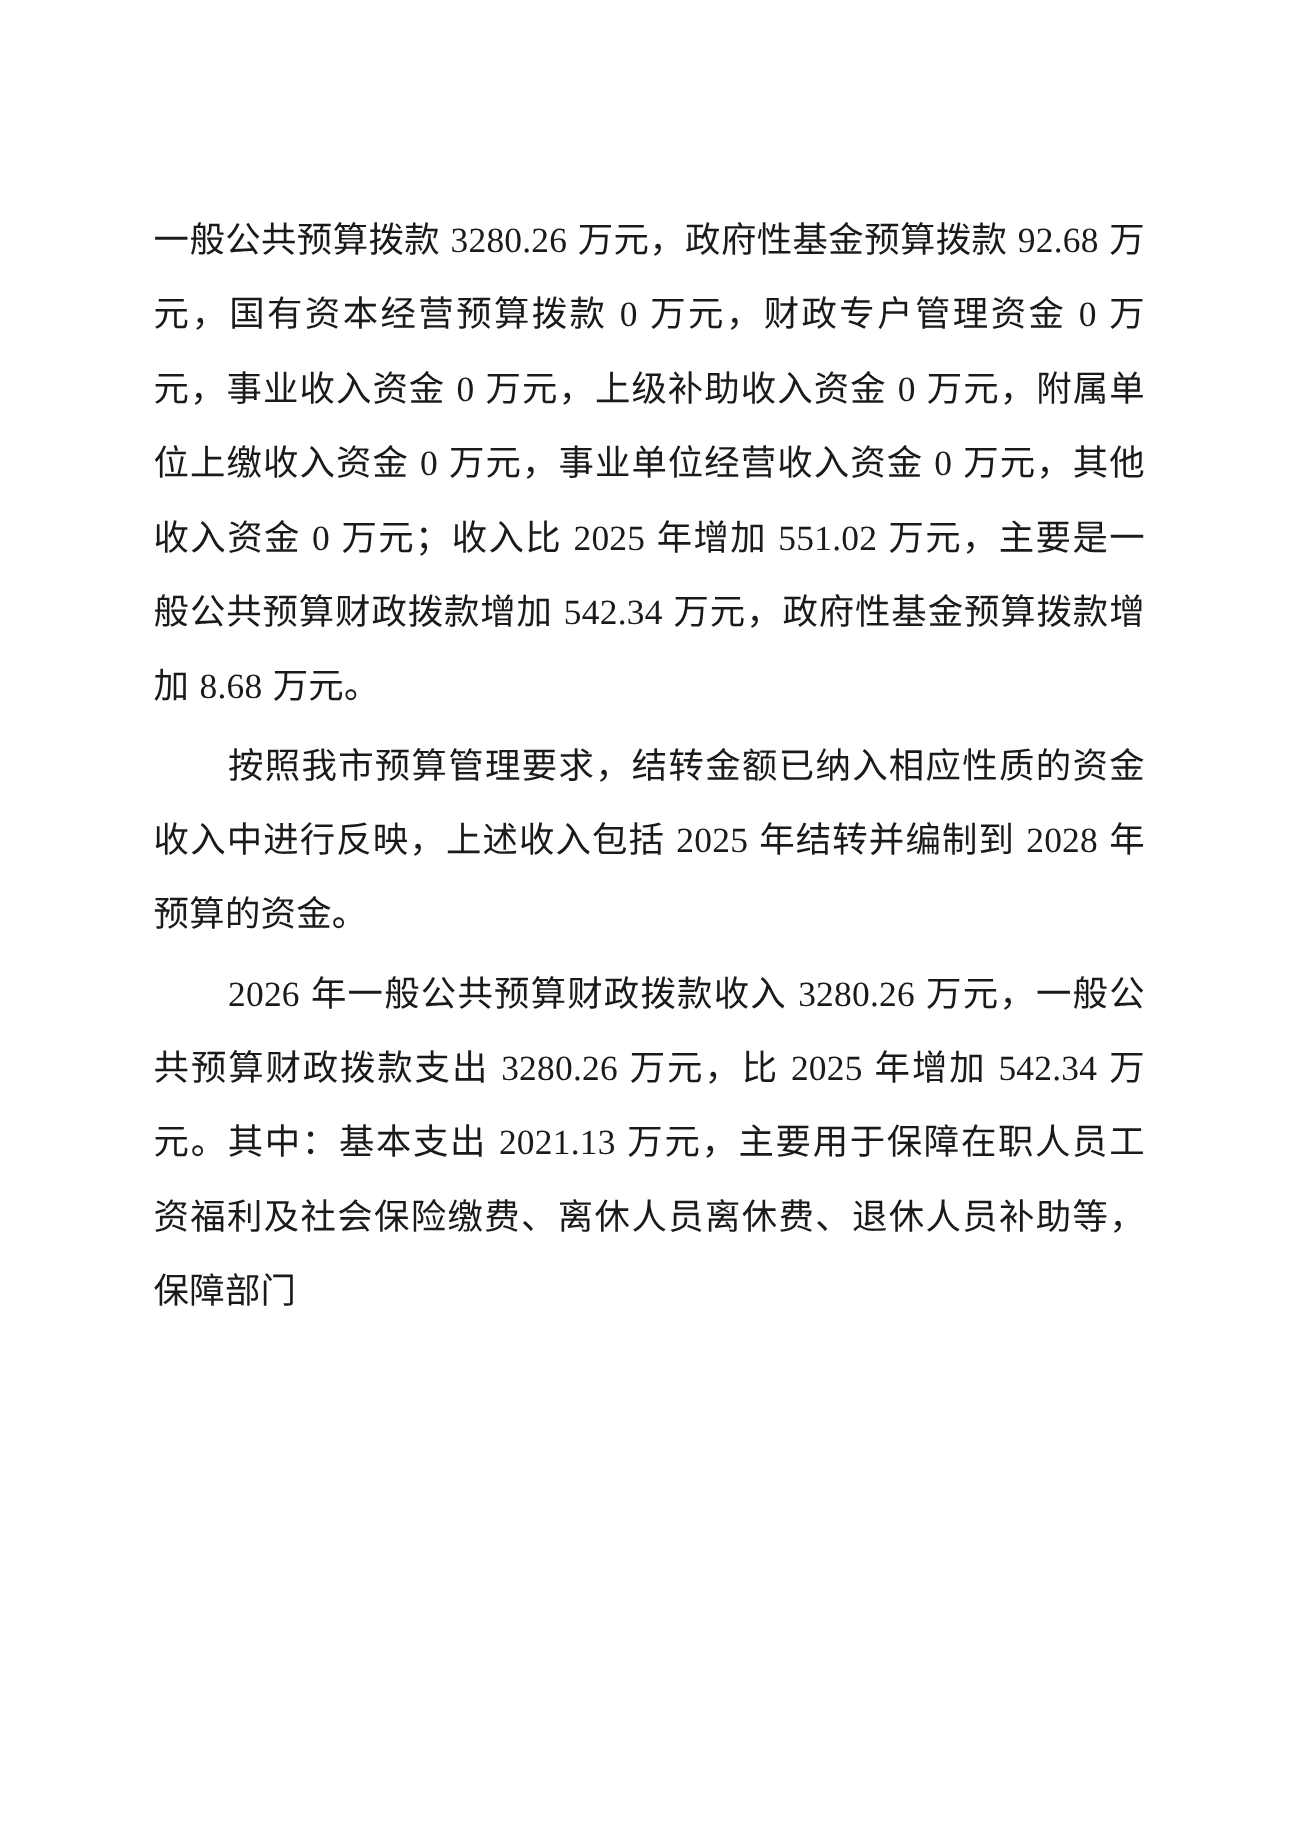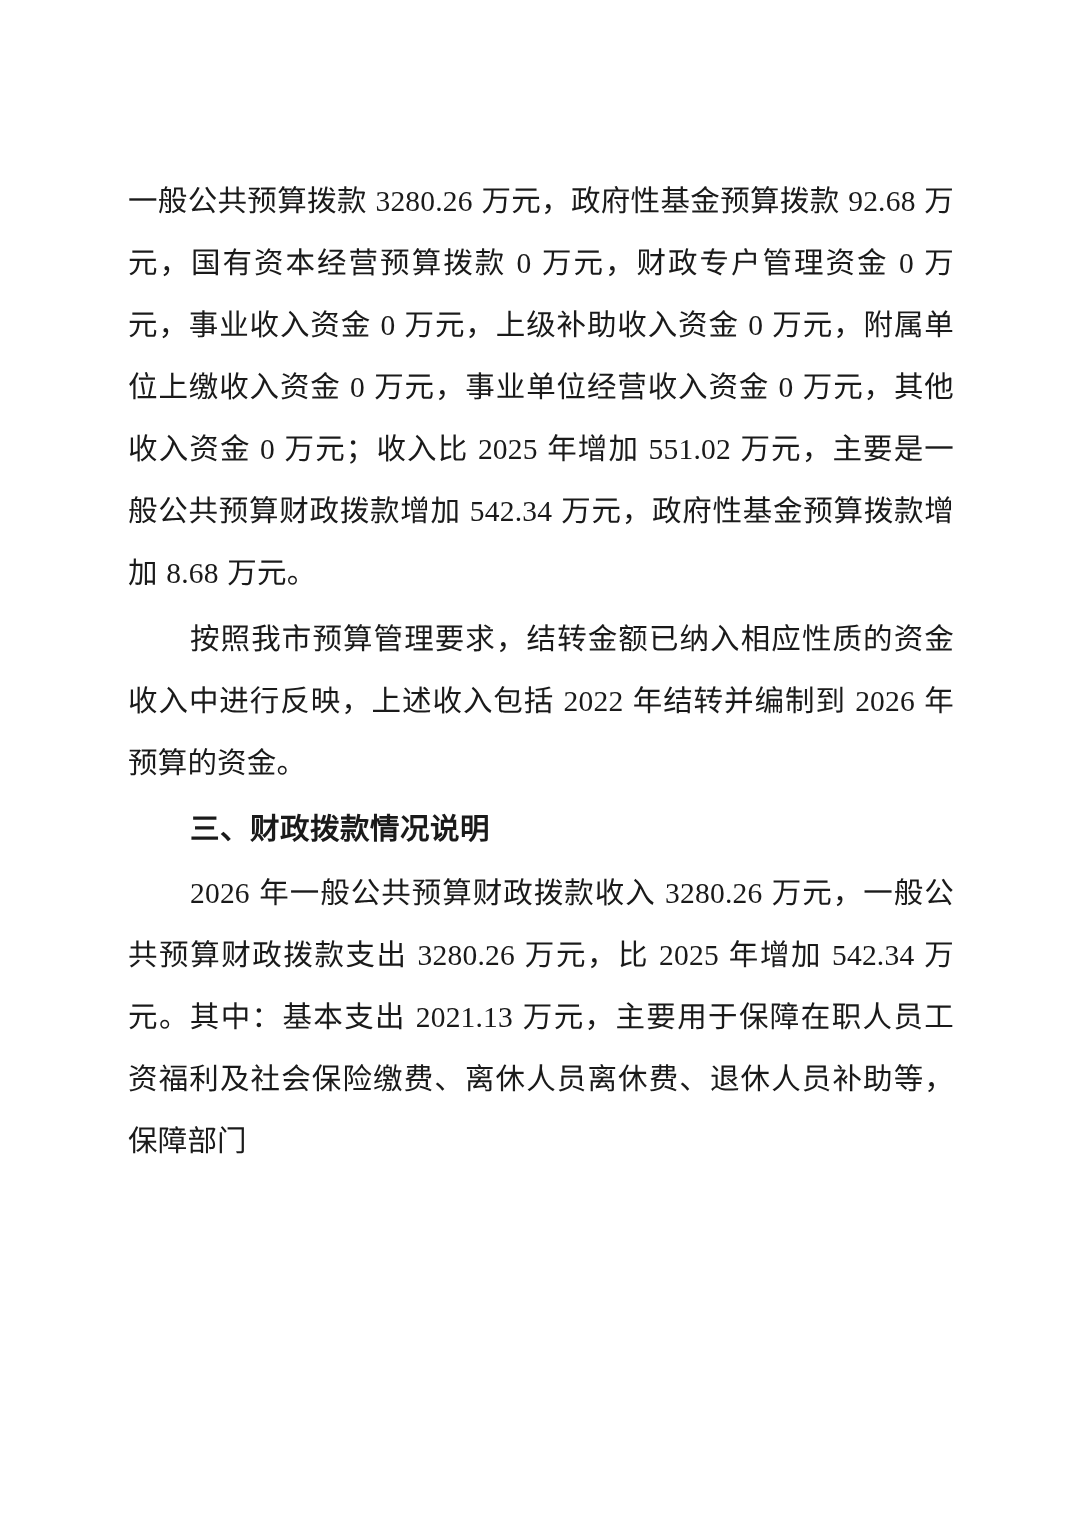--- a/index.html
+++ b/index.html
@@ -51,21 +51,20 @@
   }
 </style>
 </head>
 <body>
 
 <div class="page">
   <div class="doc-body">
 
     <p class="para">一般公共预算拨款 3280.26 万元，政府性基金预算拨款 92.68 万元，国有资本经营预算拨款 0 万元，财政专户管理资金 0 万元，事业收入资金 0 万元，上级补助收入资金 0 万元，附属单位上缴收入资金 0 万元，事业单位经营收入资金 0 万元，其他收入资金 0 万元；收入比 2025 年增加 551.02 万元，主要是一般公共预算财政拨款增加 542.34 万元，政府性基金预算拨款增加 8.68 万元。</p>
 
-    <p class="para indent">按照我市预算管理要求，结转金额已纳入相应性质的资金收入中进行反映，上述收入包括 2022 年结转并编制到 2026 年预算的资金。</p>
+    <p class="para indent">按照我市预算管理要求，结转金额已纳入相应性质的资金收入中进行反映，上述收入包括 2025 年结转并编制到 2028 年预算的资金。</p>
 
 
-    <h2 class="heading">三、财政拨款情况说明</h2>
 
     <p class="para indent">2026 年一般公共预算财政拨款收入 3280.26 万元，一般公共预算财政拨款支出 3280.26 万元，比 2025 年增加 542.34 万元。其中：基本支出 2021.13 万元，主要用于保障在职人员工资福利及社会保险缴费、离休人员离休费、退休人员补助等，保障部门</p>
 
   </div>
 </div>
 
 </body></html>

